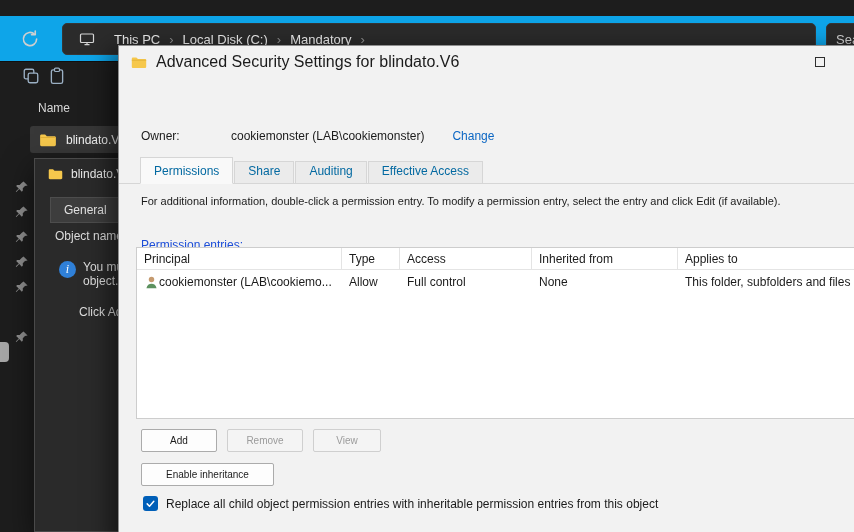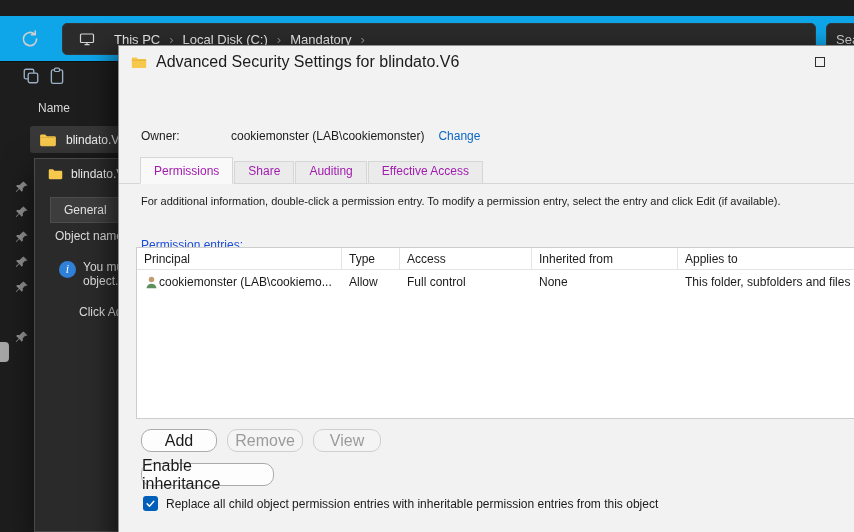--- a/index.html
+++ b/index.html
@@ -36,33 +36,33 @@
   
   .adv{position:absolute;left:118px;top:45px;width:762px;height:500px;background:#f2f2f2;border:1px solid #8f8f8f;box-shadow:-8px 4px 22px rgba(0,0,0,.5);color:#1b1b1b}
   .adv-titlebar{position:absolute;left:0;top:0;width:100%;height:32px;display:flex;align-items:center;gap:9px;padding:0 12px;cursor:default}
   .adv-title{font-size:16px;color:#1b1b1b}
   .max-btn{position:absolute;left:678px;top:1px;width:46px;height:30px;display:flex;align-items:center;justify-content:center;cursor:pointer}
   .max-glyph{width:10px;height:10px;border:1px solid #2e2e2e}
   .fieldrow{position:absolute;left:22px;display:flex;align-items:center;white-space:nowrap}
   .fieldrow .flabel{width:90px}
   .r-name{top:56px}
   .r-owner{top:83px}
-  .link{color:#0b66c3;margin-left:14px;cursor:pointer}
+  .link{color:#0b66c3;margin-left:28px;cursor:pointer}
   .adv-tabs{position:absolute;left:0;top:113px;width:100%;height:25px;display:flex;align-items:flex-end;padding-left:21px;border-bottom:1px solid #d6d6d6}
-  .adv-tab{padding:2px 13px 5px;border:1px solid #d6d6d6;border-bottom:none;background:#ebebeb;color:#a21caf;margin-right:1px;cursor:pointer;white-space:nowrap}
+  .adv-tab{padding:2px 13px 5px;border:1px solid #d6d6d6;border-bottom:none;background:#ebebeb;color:#0369a1;margin-right:1px;cursor:pointer;white-space:nowrap}
   .adv-tab.sel{background:#f9f9f9;padding-top:6px;margin-bottom:-1px;border-bottom:1px solid #f9f9f9}
   .instruction{position:absolute;left:22px;top:149px;width:742px;font-size:11px;white-space:nowrap;overflow:hidden;color:#1b1b1b}
   .entries-label{position:absolute;left:22px;top:192px;color:#1d4ed8}
   .ptable{position:absolute;left:17px;top:201px;width:745px;height:172px;background:#fff;border:1px solid #cdcdcd}
   .thead{display:flex;height:22px;border-bottom:1px solid #e4e4e4}
   .th{display:flex;align-items:center;padding:0 7px;border-right:1px solid #e4e4e4;color:#1b1b1b;cursor:pointer}
   .trow{display:flex;height:24px;align-items:center;cursor:pointer}
   .td{display:flex;align-items:center;padding:0 7px;white-space:nowrap;overflow:hidden}
   .c0{width:205px}.c1{width:58px}.c2{width:132px}.c3{width:146px}.c4{flex:1;border-right:none}
-  .btn{position:absolute;height:23px;display:flex;align-items:center;justify-content:center;background:#fdfdfd;border:1px solid #ababab;border-radius:10px;font-size:16px;color:#1b1b1b;cursor:pointer}
+  .btn{position:absolute;height:23px;display:flex;align-items:center;justify-content:center;background:#fdfdfd;border:1px solid #ababab;border-radius:2px;font-size:10px;color:#1b1b1b;cursor:pointer}
   .btn.dis{background:#f4f4f4;border-color:#cfcfcf;color:#9b9b9b}
   .b-add{left:22px;top:383px;width:76px}
   .b-remove{left:108px;top:383px;width:76px}
   .b-view{left:194px;top:383px;width:68px}
   .b-inherit{left:22px;top:417px;width:133px}
   .chkrow{position:absolute;left:24px;top:450px;display:flex;align-items:center;gap:8px}
   .chk{width:15px;height:15px;border-radius:3px;background:#005fb8;display:flex;align-items:center;justify-content:center;cursor:pointer}
 </style>
 </head>
 <body>

